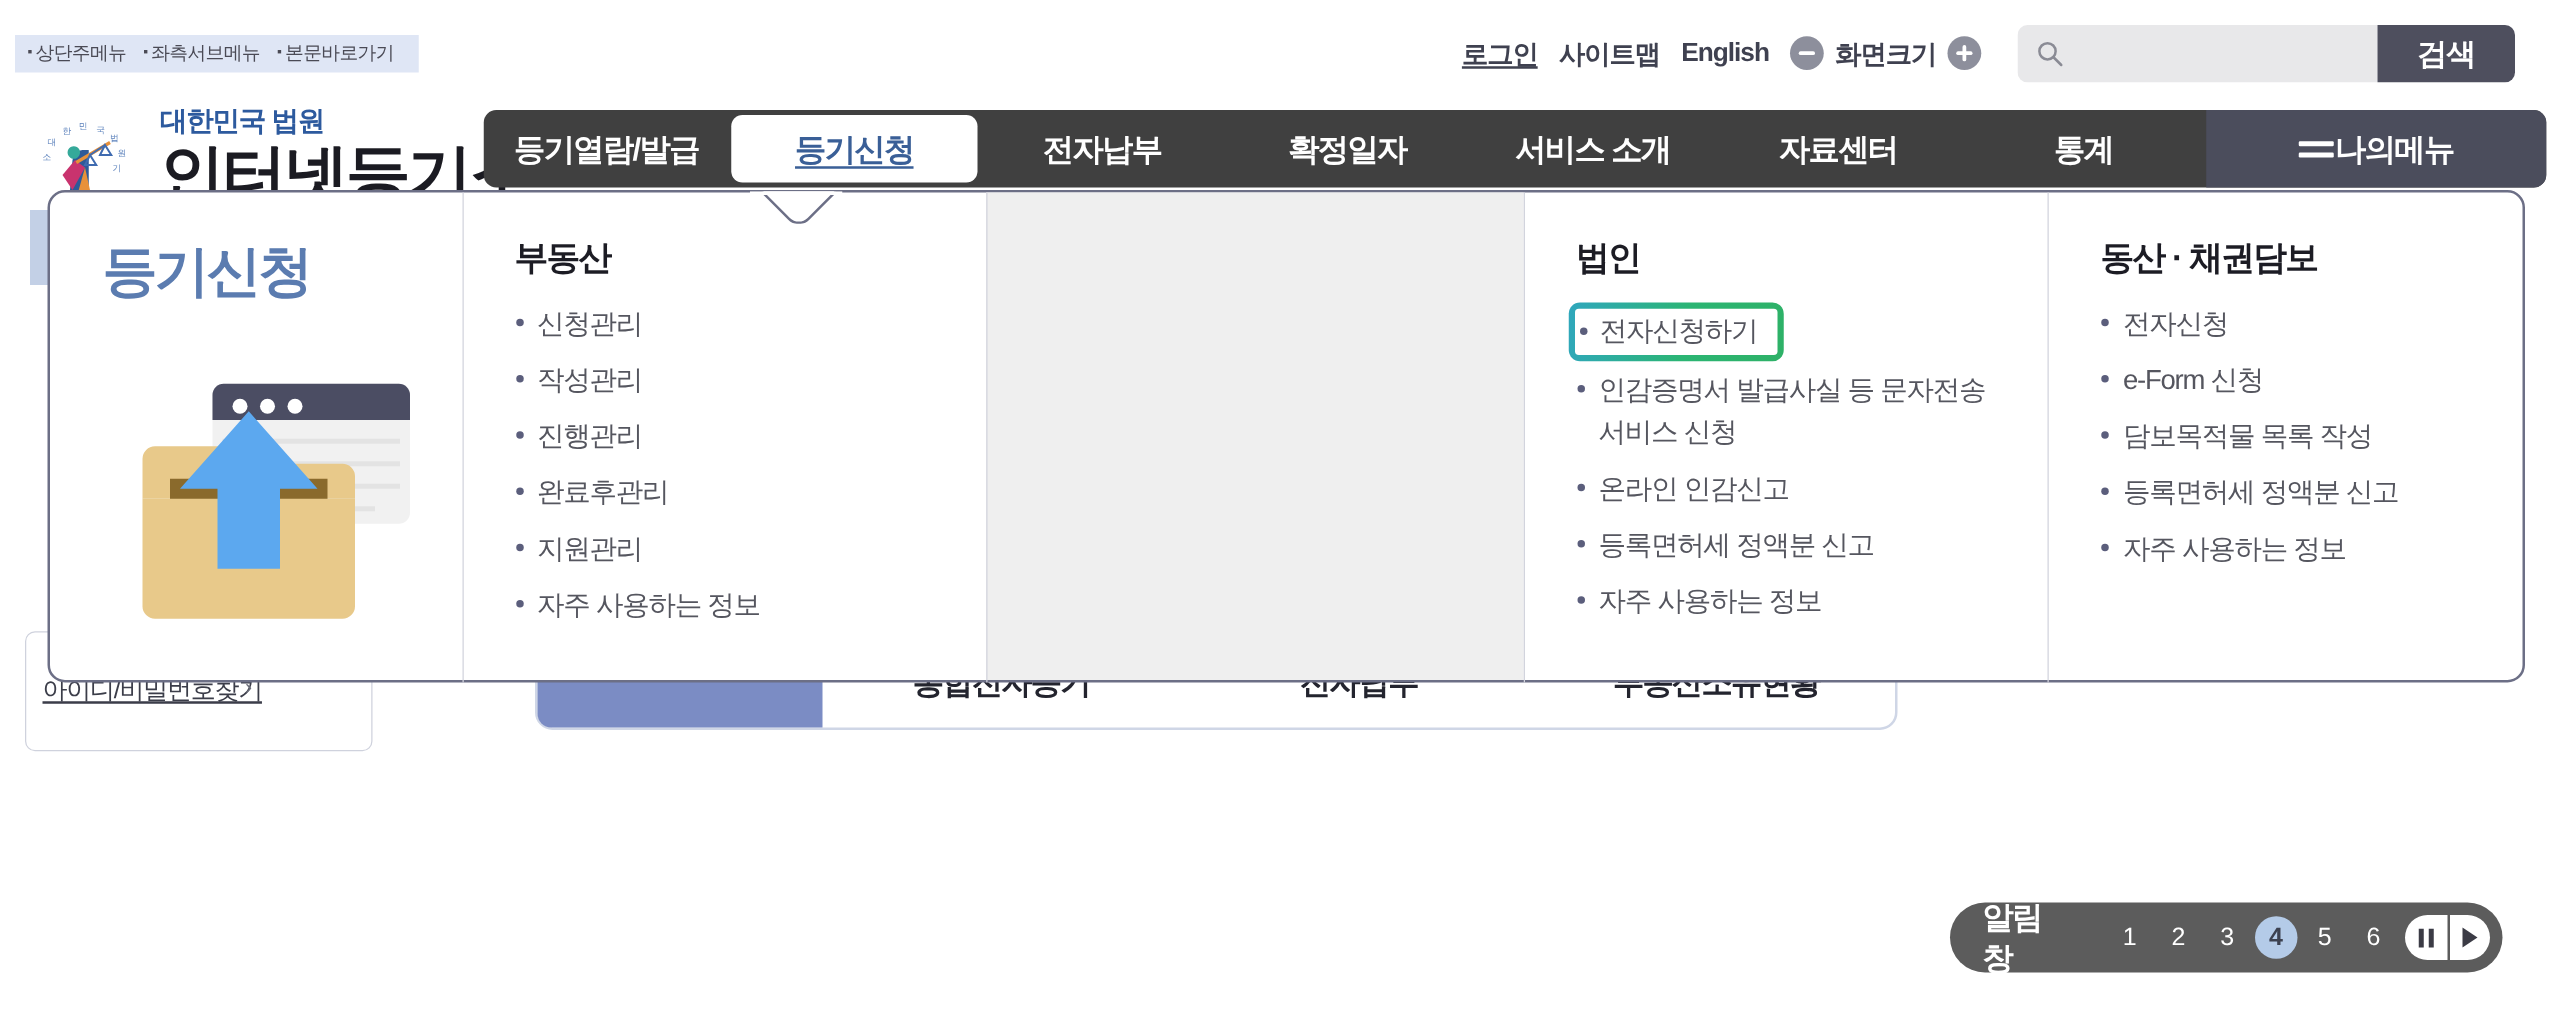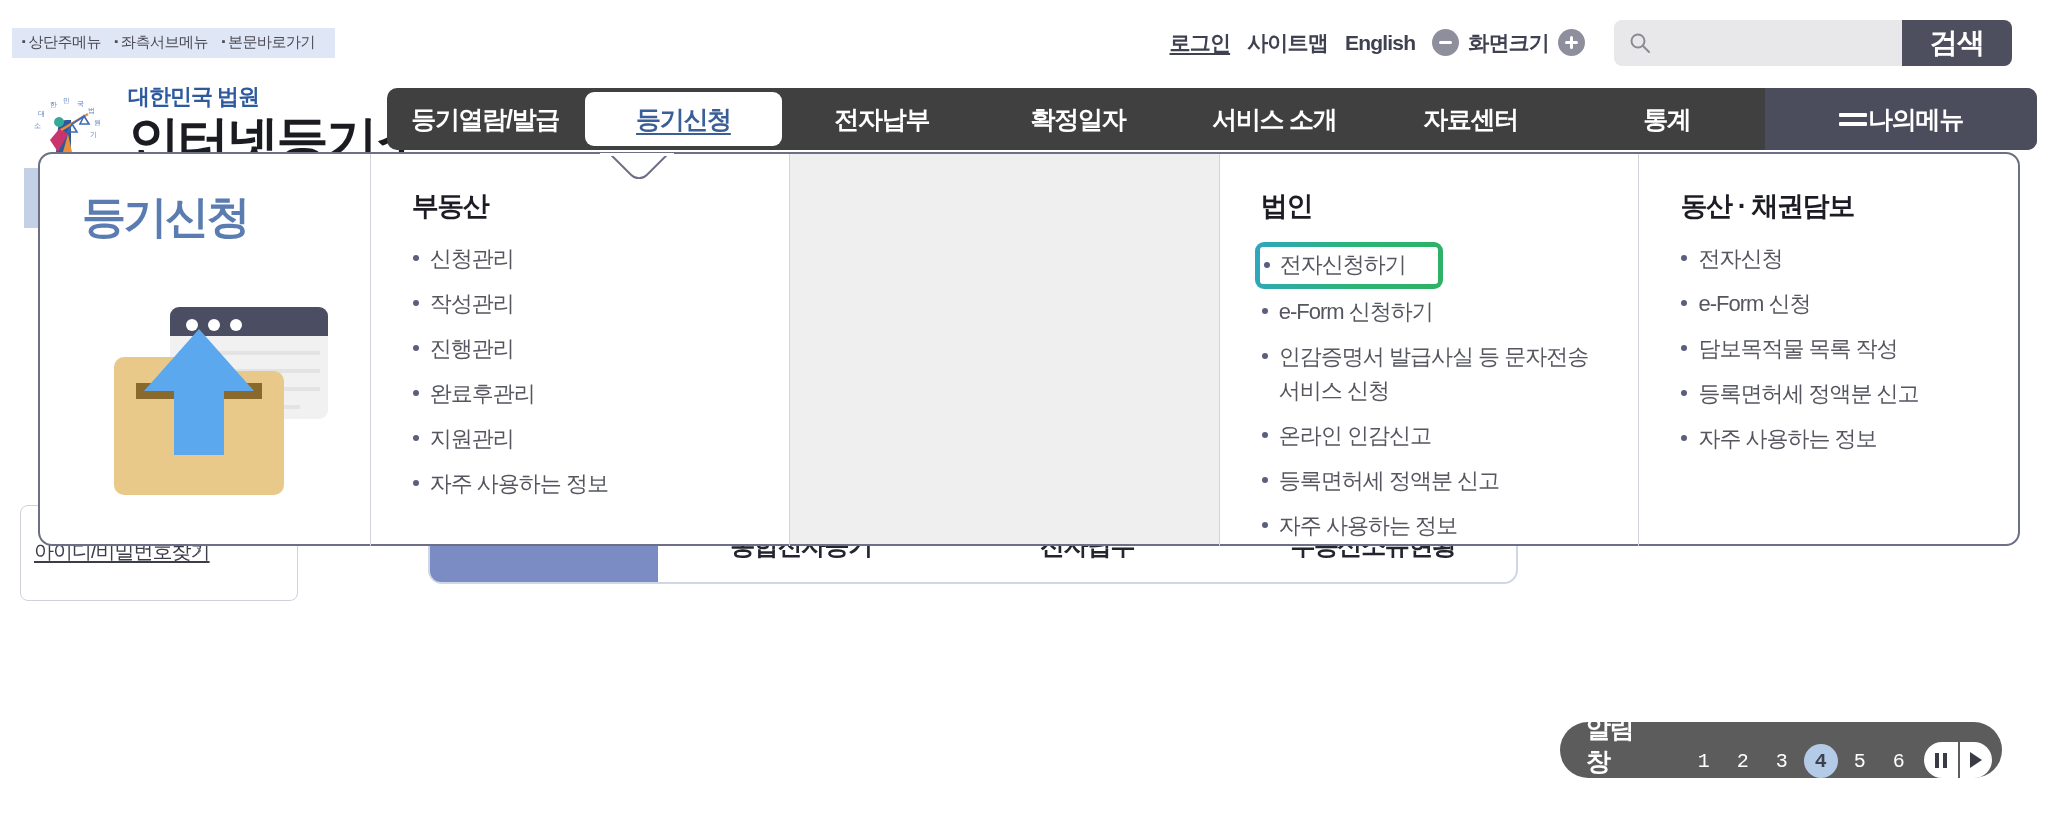--- a/index.html
+++ b/index.html
@@ -50,21 +50,21 @@
     flex: 1; background: #e8e8ea; display: flex; align-items: center;
     padding-left: 14px; gap: 8px;
   }
   .mag-icon { width: 24px; height: 24px; flex: 0 0 auto; }
   .search-input {
     border: 0; background: transparent; outline: none; width: 100%;
     font-size: 19px; font-family: inherit; color: #44454f;
   }
   .search-btn {
     width: 110px; background: #4e4f5e; color: #fff;
-    font-size: 28px; font-weight: 700; letter-spacing: -0.8px;
+    font-size: 24px; font-weight: 700; letter-spacing: -0.8px;
     display: flex; align-items: center; justify-content: center;
     border: 0; font-family: inherit; cursor: pointer;
   }
 
   
   .logo { position: absolute; left: 28px; top: 86px; display: flex; align-items: center; gap: 8px; justify-content: center; }
   .logo-mark { width: 92px; height: 64px; }
   .logo-text { line-height: 1; }
   .logo-top { font-size: 22px; font-weight: 700; color: #2d5a9e; letter-spacing: -1px; margin-bottom: 6px;}
   .logo-main { font-size: 52px; font-weight: 700; color: #1b1b22; letter-spacing: -2.5px; }
@@ -151,21 +151,21 @@
   }
   .hl-wrap {
     display: inline-block;
     padding: 5px;
     border-radius: 9px;
     background: linear-gradient(100deg, #2fa7bd 0%, #2bb573 55%, #2eb167 100%);
     margin-left: -6px; margin-bottom: 6px;
   }
   .hl-wrap > .hl-inner {
     background: #ffffff; border-radius: 3px;
-    padding: 3px 32px 4px 20px; position: relative;
+    padding: 3px 16px 4px 20px; position: relative;
     font-size: 22px; color: #55565f; letter-spacing: -1px;
     white-space: nowrap;
   }
   .hl-wrap > .hl-inner::before {
     content: ""; position: absolute; left: 4px; top: 15px;
     width: 6px; height: 6px; border-radius: 50%; background: #5b5e7c;
   }
 
   
   .bg-left-panel {
@@ -192,21 +192,21 @@
   }
   .quick-item {
     flex: 1; text-align: center;
     font-size: 25px; font-weight: 700; color: #23242e; letter-spacing: -1.4px;
   }
 
   .notice-bar {
     position: absolute; left: 1560px; top: 722px;
     width: 442px; height: 56px;
     background: #5c5c5c; border-radius: 28px;
-    display: flex; align-items: flex-end; padding: 0 10px 0 26px; font-family: Liberation Mono, monospace;
+    display: flex; align-items: center; padding: 0 10px 0 26px;
   }
   .notice-label { font-size: 25px; font-weight: 700; color: #fff; letter-spacing: -1.4px; }
   .pager { display: flex; align-items: center; gap: 5px; margin-left: 46px; }
   .pg {
     width: 34px; height: 34px; border-radius: 50%;
     display: flex; align-items: center; justify-content: center;
     font-size: 20px; color: #ffffff; cursor: pointer;
   }
   .pg.active { background: #b4cbe8; color: #3c4150; font-weight: 700; }
   .ctrl-group {
@@ -379,21 +379,20 @@
     </div>
 
     <div class="mega-col col col-blank"></div>
 
     <div class="mega-col col col-corp">
       <div class="col-head">법인</div>
       <div class="hl-wrap">
         <div class="hl-inner">전자신청하기</div>
       </div>
       <ul class="col-list">
-        <li>e-Form 신청하기</li>
         <li>인감증명서 발급사실 등 문자전송 서비스 신청</li>
         <li>온라인 인감신고</li>
         <li>등록면허세 정액분 신고</li>
         <li>자주 사용하는 정보</li>
       </ul>
     </div>
 
     <div class="mega-col col col-asset">
       <div class="col-head">동산 · 채권담보</div>
       <ul class="col-list">

